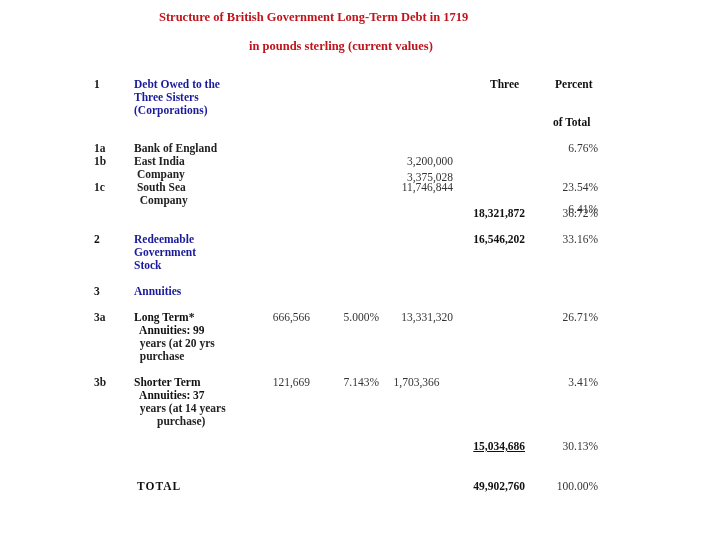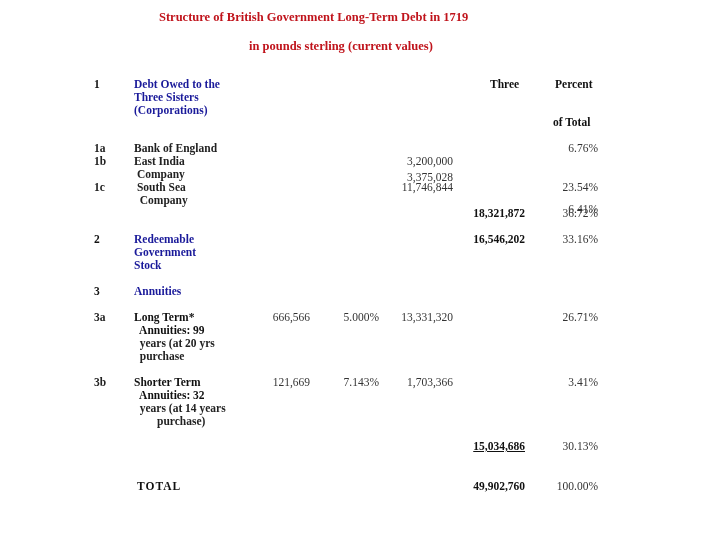--- a/index.html
+++ b/index.html
@@ -77,26 +77,26 @@
   purchase</div>
     <div class="abs num right" style="left:250px; width:60px; top:311px;">666,566</div>
     <div class="abs num right" style="left:330px; width:49px; top:311px;">5.000%</div>
     <div class="abs num right" style="left:380px; width:73px; top:311px;">13,331,320</div>
     <div class="abs num right" style="left:540px; width:58px; top:311px;">26.71%</div>
   </div>
 
   <div>
     <div class="abs label" style="left:94px; top:376px;">3b</div>
     <div class="abs label bold pre" style="left:134px; top:376px;">Shorter Term
-  Annuities: 32</div>
+  Annuities: 37</div>
     <div class="abs label pre" style="left:134px; top:402px;">  years (at 14 years
         purchase)</div>
     <div class="abs num right" style="left:250px; width:60px; top:376px;">121,669</div>
     <div class="abs num right" style="left:330px; width:49px; top:376px;">7.143%</div>
-    <div class="abs num right" style="left:380px; width:73px; top:376px;">1,703,366</div>
+    <div class="abs num right" style="left:380px; width:73px; top:376px;text-align:center;">1,703,366</div>
     <div class="abs num right" style="left:540px; width:58px; top:376px;">3.41%</div>
   </div>
 
   <div class="abs num bold right" style="left:455px; width:70px; top:440px;text-decoration:underline;">15,034,686</div>
   <div class="abs num right" style="left:540px; width:58px; top:440px;">30.13%</div>
 
   <div class="abs label bold" style="left:137px; top:480px; letter-spacing:1px;">TOTAL</div>
   <div class="abs num bold right" style="left:455px; width:70px; top:480px;">49,902,760</div>
   <div class="abs num right" style="left:540px; width:58px; top:480px;">100.00%</div>
 

